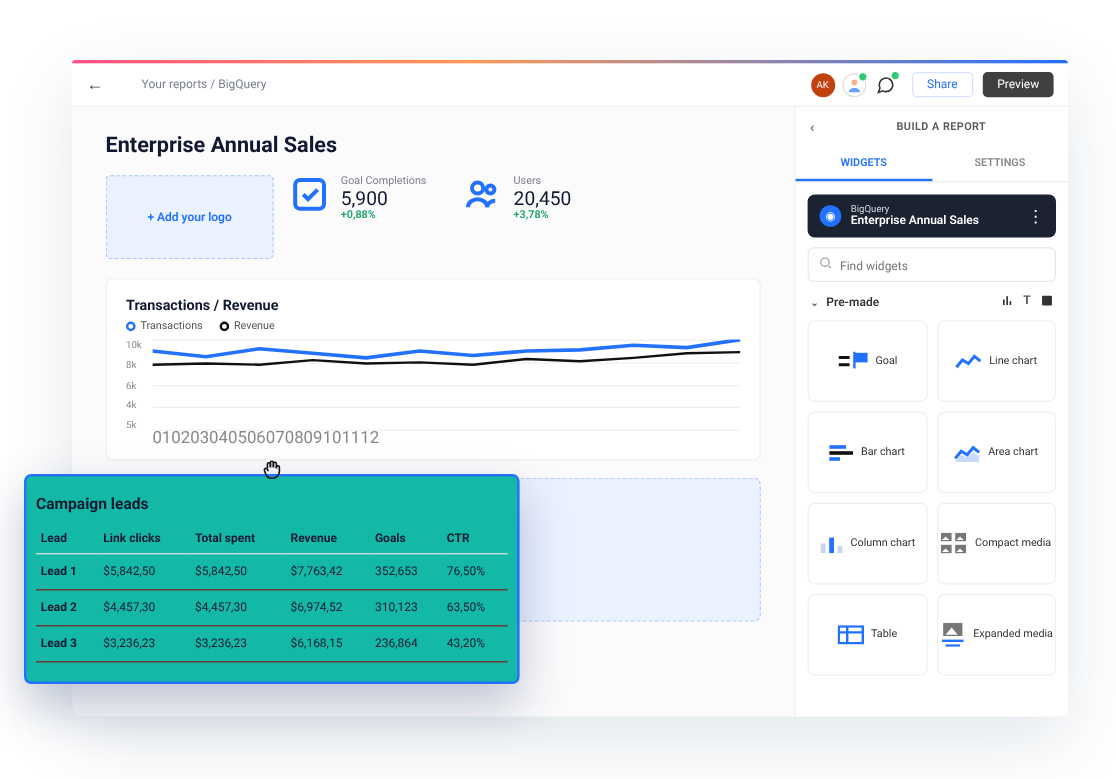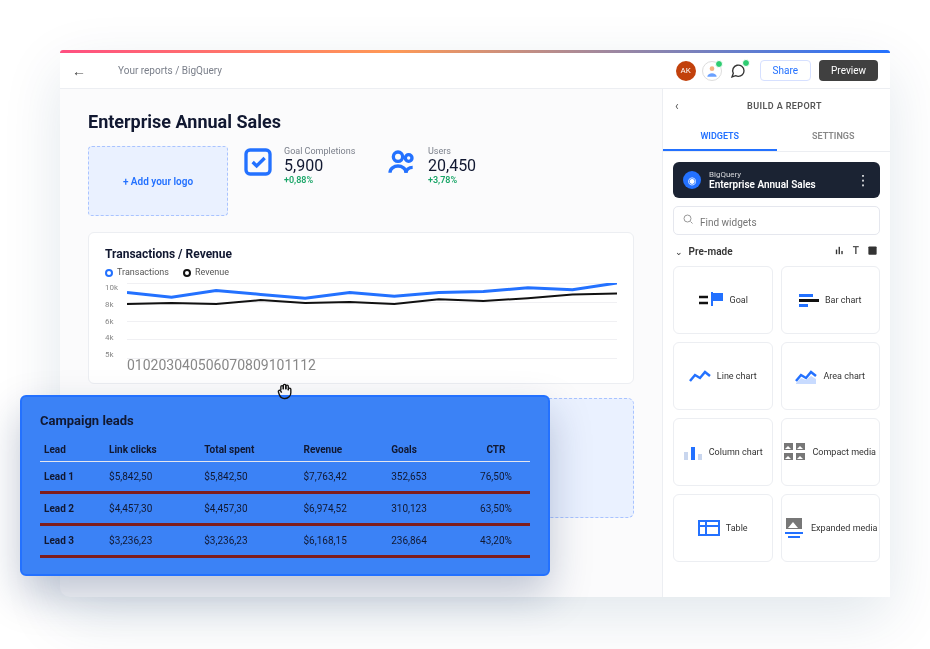--- a/index.html
+++ b/index.html
@@ -32,28 +32,28 @@
 .legend-dot { display:inline-block;width:8px;height:8px;border-radius:50%;border:2px solid #2371ff; margin-right:4px; vertical-align:middle; background:#fff;}
 .legend-dot.black { border-color:#111; }
 .chart-area { position:relative; height:90px; }
 .y-axis { position:absolute; left:0; top:0; bottom:14px; display:flex; flex-direction:column; justify-content:space-between; font-size:8px; color:#888; }
 .grid { position:absolute; left:22px; right:0; top:0; bottom:14px; display:flex; flex-direction:column; justify-content:space-between; }
 .grid-line { border-top:1px solid #f0f0f3; height:0; }
 .x-axis { position:absolute; left:22px; right:0; bottom:0; display:flex; font-size:14px; color:#888;}
 svg.chart-svg { position:absolute; left:22px; right:0; top:0; width: calc(100% - 22px); height: calc(100% - 14px);}
 .dropzone { margin-top:14px; height:120px; border:1px dashed #a9c3ff; background:#eaf1ff; border-radius:6px; }
 
-.float-table { position:absolute; left:20px; top:395px; width:530px; background:#3b82f6; border:2px solid #2371ff; border-radius:6px; box-shadow: 0 18px 40px rgba(15,40,90,0.25); padding:16px 18px; cursor:grabbing; z-index:5;}
+.float-table { position:absolute; left:20px; top:395px; width:413px; background:#14b8a6; border:2px solid #2371ff; border-radius:6px; box-shadow: 0 18px 40px rgba(15,40,90,0.25); padding:16px 8px; cursor:grabbing; z-index:5;}
 .ft-title { font-size:13px; font-weight:700; color:#111831; margin-bottom:10px;}
 .ft-grab { position:absolute; top:-16px; left:50%; transform:translateX(-50%); font-size:12px;}
 table.ft { width:100%; border-collapse:collapse; font-size:10px; }
 table.ft th { text-align:left; font-weight:700; color:#111831; padding:6px 4px; border-bottom:1px solid #e5e7ee;}
-table.ft td { padding:9px 4px; border-bottom:3px solid #7f1d1d; color:#111831;}
+table.ft td { padding:9px 4px; border-bottom:1px solid #7f1d1d; color:#111831;}
 table.ft td:first-child { font-weight:700; }
-table.ft th:last-child, table.ft td:last-child { text-align:center; }
+table.ft th:last-child, table.ft td:last-child { text-align:left; }
 
 .sb-head { display:flex; align-items:center; padding: 10px 12px; }
 .sb-back { font-size:12px; color:#555; cursor:pointer; width:16px;}
 .sb-title { flex:1; text-align:center; font-size:9px; letter-spacing:0.4px; color:#555; font-weight:600;}
 .sb-tabs { display:flex; border-bottom:1px solid #eceef2;}
 .sb-tab { flex:1; text-align:center; font-size:9px; padding:8px 0; color:#888; cursor:pointer; font-weight:600;}
 .sb-tab.active { color:#2371ff; border-bottom:2px solid #2371ff; }
 .sb-content { padding:10px; display:flex; flex-direction:column; gap:8px; overflow:auto;}
 .ds-bar { background:#1b2333; border-radius:6px; padding:8px 10px; display:flex; align-items:center; gap:8px; color:#fff;}
 .ds-icon { width:18px;height:18px;border-radius:50%;background:#2371ff;display:flex;align-items:center;justify-content:center;font-size:10px;}
@@ -226,35 +226,35 @@
                   <line x1="1" y1="5" x2="10" y2="5" stroke="#111" stroke-width="2.5"></line>
                   <line x1="1" y1="11" x2="10" y2="11" stroke="#111" stroke-width="2.5"></line>
                   <rect x="14" y="1" width="11" height="8" fill="#2371ff"></rect>
                   <rect x="13" y="0" width="2" height="14" fill="#2371ff"></rect>
                 </svg>
               </div>
               <div class="lbl">Goal</div>
             </div>
             <div class="widget-tile">
               <div class="icon">
+                <svg width="22" height="16" fill="none" stroke="#2371ff" stroke-width="2.5">
+                  <polyline points="1,13 6,7 11,10 16,4 21,8"></polyline>
+                </svg>
+              </div>
+              <div class="lbl">Line chart</div>
+            </div>
+            <div class="widget-tile">
+              <div class="icon">
                 <svg width="20" height="16">
                   <rect x="0" y="2" width="14" height="3" fill="#2371ff"></rect>
                   <rect x="0" y="7" width="20" height="3" fill="#111"></rect>
                   <rect x="0" y="12" width="9" height="3" fill="#2371ff"></rect>
                 </svg>
               </div>
               <div class="lbl">Bar chart</div>
-            </div>
-            <div class="widget-tile">
-              <div class="icon">
-                <svg width="22" height="16" fill="none" stroke="#2371ff" stroke-width="2.5">
-                  <polyline points="1,13 6,7 11,10 16,4 21,8"></polyline>
-                </svg>
-              </div>
-              <div class="lbl">Line chart</div>
             </div>
             <div class="widget-tile">
               <div class="icon">
                 <svg width="22" height="16">
                   <polyline points="1,13 6,7 11,10 16,4 21,8" fill="none" stroke="#2371ff" stroke-width="2.5"></polyline>
                   <polygon points="1,15 6,10 11,12 16,8 21,11 21,16 1,16" fill="#2371ff" opacity="0.25"></polygon>
                 </svg>
               </div>
               <div class="lbl">Area chart</div>
             </div>

